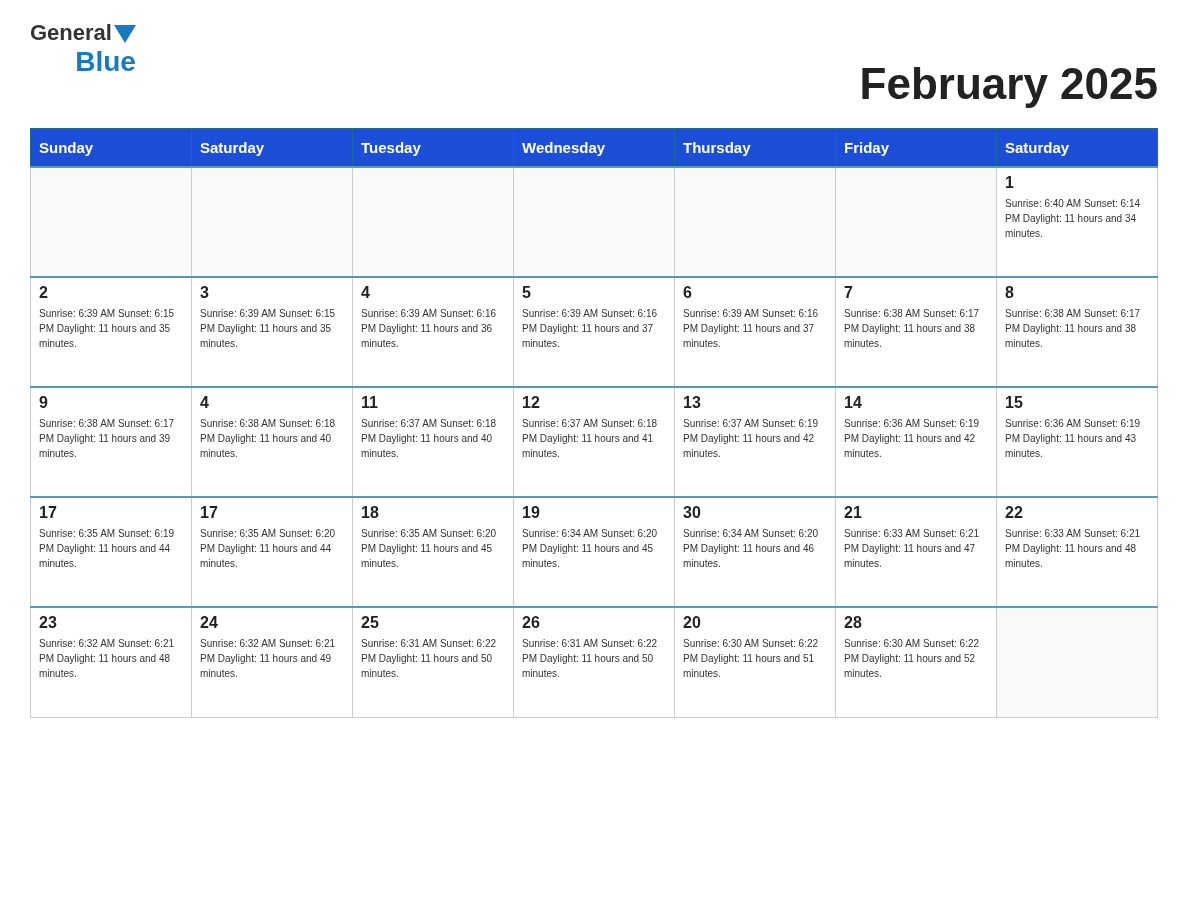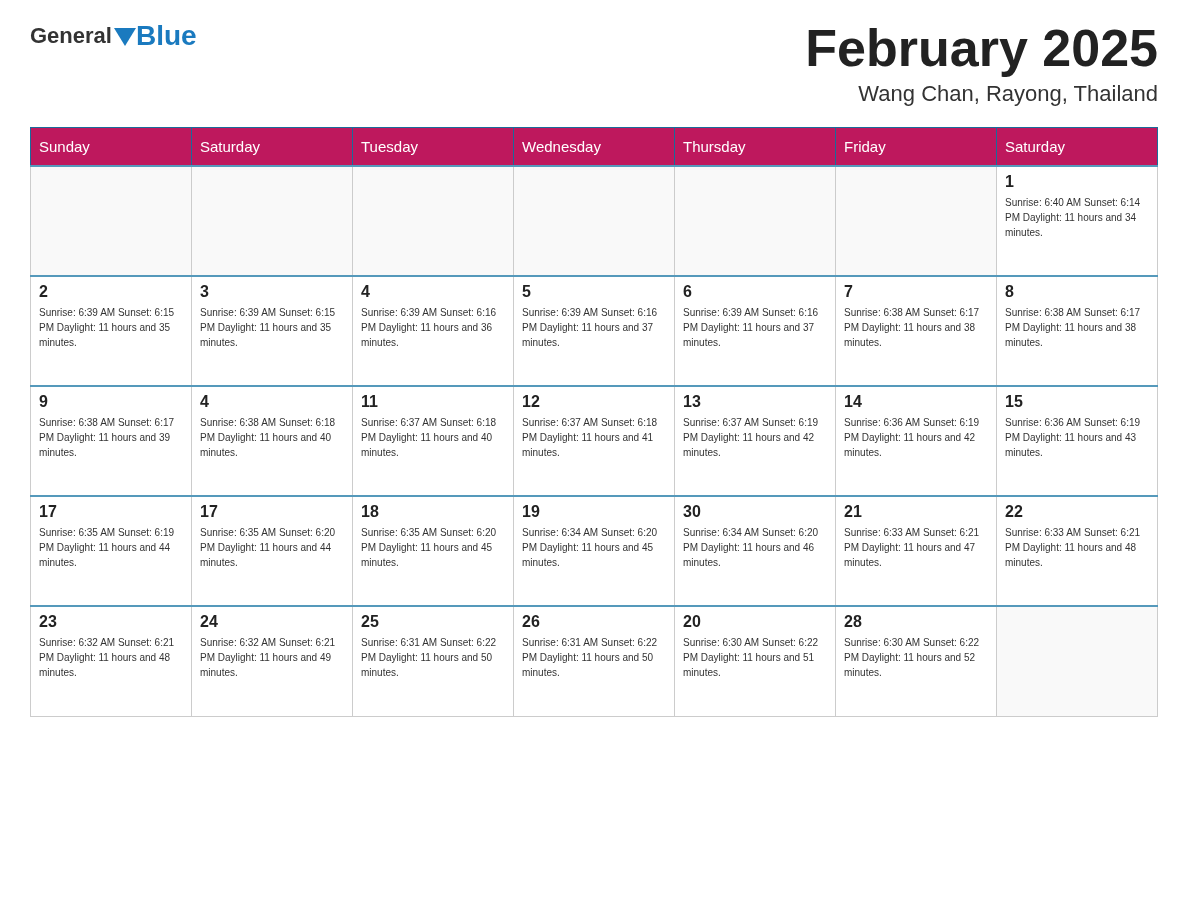--- a/index.html
+++ b/index.html
@@ -23,40 +23,41 @@
     }
     .logo-text-blue {
       font-size: 28px;
       font-weight: bold;
       color: #1a7abf;
     }
     .title-area {
       text-align: right;
     }
     .month-title {
-      font-size: 52px;
+      font-size: 44px;
       font-weight: bold;
       color: #222;
       line-height: 1.1;
+      margin-top: 40px;
     }
     .location-title {
       font-size: 22px;
       color: #333;
       margin-top: 4px;
     }
     .calendar-table {
       width: 100%;
       border-collapse: collapse;
       border: 1px solid #aaa;
     }
     .calendar-table th {
-      background-color: #be185d;
+      background-color: #1d4ed8;
       color: #fff;
       font-size: 15px;
-      font-weight: normal;
+      font-weight: bold;
       padding: 10px 8px;
       text-align: left;
       border: 1px solid #1a6b9a;
     }
     .calendar-table td {
       vertical-align: top;
       border: 1px solid #ccc;
       padding: 6px 8px;
       width: calc(100% / 7);
       min-height: 110px;
@@ -74,22 +75,22 @@
       line-height: 1.5;
     }
     .empty-cell {
       background: #f9f9f9;
     }
     tr:not(.header-row) td {
       border-top: 2px solid #5599bb;
     }
     .logo-wrapper {
       display: flex;
-      flex-direction: row;
-      align-items: center;
+      flex-direction: column;
+      align-items: flex-end;
     }
     .logo-line1 {
       display: flex;
       align-items: center;
     }
   </style>
 </head>
 <body>
 
 <div class="header-area">
@@ -99,21 +100,20 @@
       <svg width="22" height="18" viewBox="0 0 22 18" style="margin-left:2px; margin-top:2px;">
         <polygon points="0,0 22,0 11,18" fill="#1a7abf"></polygon>
       </svg>
     </div>
     <div>
       <span class="logo-text-blue">Blue</span>
     </div>
   </div>
   <div class="title-area">
     <div class="month-title">February 2025</div>
-    <div class="location-title">Wang Chan, Rayong, Thailand</div>
   </div>
 </div>
 
 <table class="calendar-table">
   <thead>
     <tr class="header-row">
       <th>Sunday</th>
       <th>Saturday</th>
       <th>Tuesday</th>
       <th>Wednesday</th>

